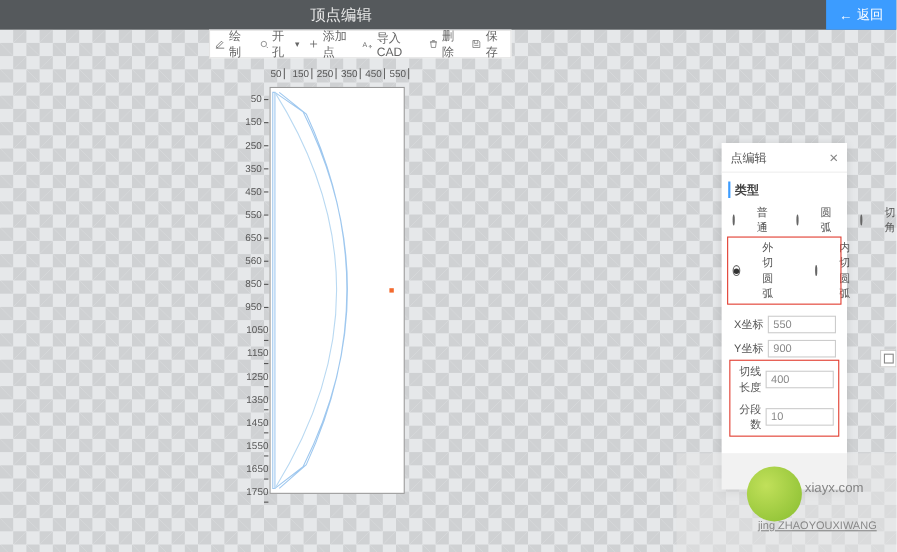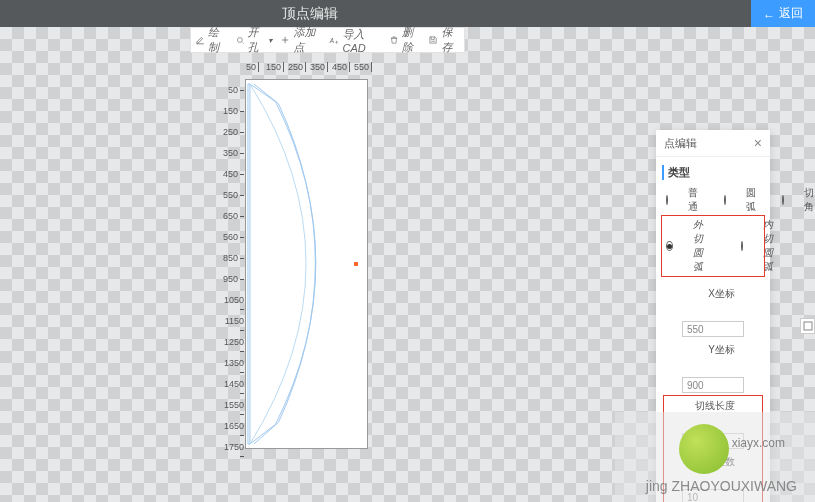--- a/index.html
+++ b/index.html
@@ -58,21 +58,20 @@
     position: absolute;
     left: 190px; top: 27px;
     width: 275px; height: 26px;
     background: #fff;
     border: 1px solid #e3e3e3;
     display: flex;
     align-items: center;
     justify-content: space-around;
     font-size: 11px;
     color: #666;
-    font-style: italic;
   }
   .toolbar .tb-item {
     display: flex;
     align-items: center;
     gap: 3px;
     padding: 0 4px;
     cursor: pointer;
   }
   .toolbar svg { width: 12px; height: 12px; }
   
@@ -167,43 +166,41 @@
     display: block;
   }
   .radio-row {
     display: flex;
     align-items: center;
     gap: 20px;
     padding: 2px 0 2px 4px;
   }
   .radio-row.highlighted {
     outline: 1.5px solid #e23b2e;
-    font-style: italic;
   }
   .radio-ctl {
     width: 10px; height: 10px;
     border: 1px solid #666;
     border-radius: 50%;
     display: inline-flex;
     align-items: center;
     justify-content: center;
   }
   .radio-ctl.sel::after {
     content:"";
     width: 5px; height: 5px;
     background: #333;
     border-radius: 50%;
   }
   .rspan { font-size: 10px; }
   .prop-row {
     display: flex;
     align-items: center;
     padding: 3px 4px;
-    gap: 20px;
-    flex-direction: column;
+    gap: 4px;
   }
   .prop-label {
     width: 44px;
     text-align: right;
     font-size: 10px;
     color: #555;
   }
   .prop-input {
     border: 1px solid #ccc;
     height: 16px;
@@ -253,23 +250,24 @@
     color: rgba(60,60,60,0.55);
   }
   .wm-url {
     position:absolute;
     right: 30px; bottom: 52px;
     font-size: 12px;
     color: rgba(120,120,120,0.9);
   }
   .wm-pin {
     position:absolute;
-    right: 18px; bottom: 8px;
-    font-size: 14px;
+    right: 18px; bottom: 18px;
+    font-size: 10px;
     color: rgba(120,120,120,0.85);
+    text-decoration: underline;
   }
 </style>
 </head>
 <body>
 
 <div class="checker"></div>
 
 <div class="topbar">
   <div class="topbar-title">顶点编辑</div>
   <div class="back-btn">

